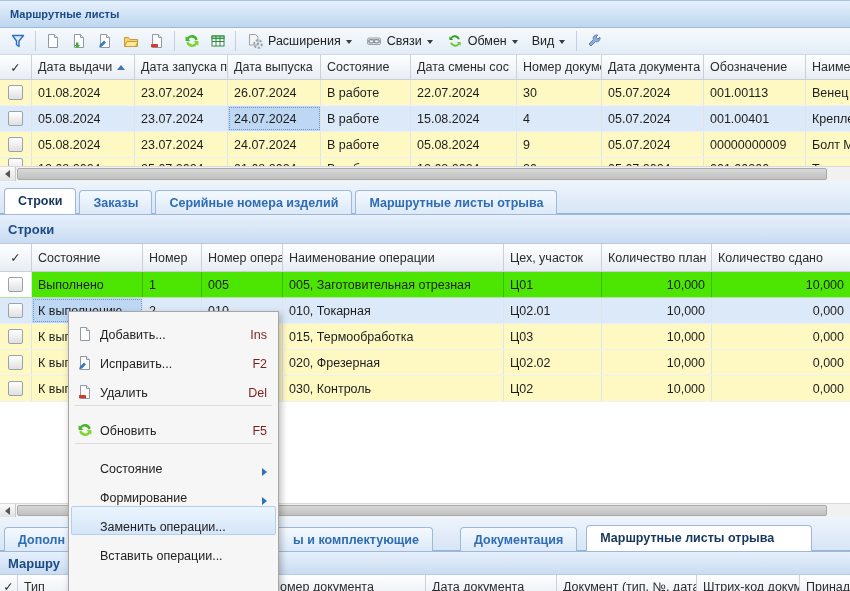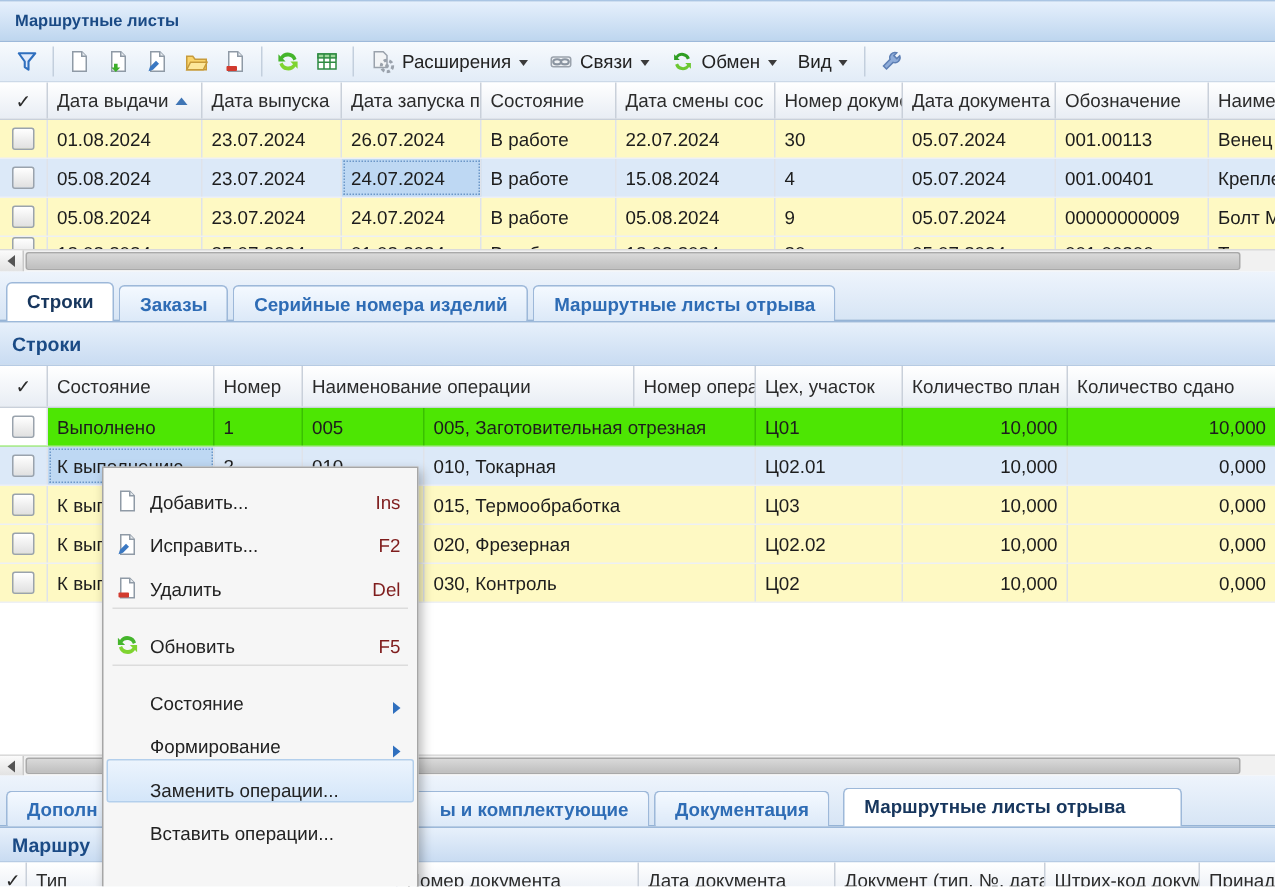--- a/index.html
+++ b/index.html
@@ -180,25 +180,25 @@
 
   <div class="band" style="top:55px;height:126px">
     <div class="hrow">
       <div class="hcell chk c0">
           <span>✓</span>
         </div>
       <div class="hcell c1">
           <span>Дата выдачи</span>
           <i class="sortasc"></i>
         </div>
+      <div class="hcell c2">
+          <span>Дата запуска п</span>
+        </div>
       <div class="hcell c3">
           <span>Дата выпуска</span>
-        </div>
-      <div class="hcell c2">
-          <span>Дата запуска п</span>
         </div>
       <div class="hcell c4">
           <span>Состояние</span>
         </div>
       <div class="hcell c5">
           <span>Дата смены сос</span>
         </div>
       <div class="hcell c6">
           <span>Номер докуме</span>
         </div>
@@ -290,25 +290,25 @@
     <div class="hrow" style="height:28px">
       <div class="hcell chk d0">
           <span>✓</span>
         </div>
       <div class="hcell d1">
           <span>Состояние</span>
         </div>
       <div class="hcell d2">
           <span>Номер</span>
         </div>
+      <div class="hcell d3">
+          <span>Номер опера</span>
+        </div>
       <div class="hcell d4">
           <span>Наименование операции</span>
-        </div>
-      <div class="hcell d3">
-          <span>Номер опера</span>
         </div>
       <div class="hcell d5">
           <span>Цех, участок</span>
         </div>
       <div class="hcell d6">
           <span>Количество план</span>
         </div>
       <div class="hcell d7">
           <span>Количество сдано</span>
         </div>
@@ -377,21 +377,21 @@
   <div class="band hscroll" style="top:503px;height:14px">
     <div class="hs-btn">
         <i class="hs-arrow"></i>
       </div>
     <div class="hs-thumb"></div>
   </div>
 
   <div class="tabs" style="top:517px;height:34px">
     <div class="tab" style="width:148px">Дополн</div>
     <div class="tab" style="width:272px;margin-left:6px;text-align:right">ы и комплектующие</div>
-    <div class="tab" style="margin-left:0">Документация</div>
+    <div class="tab" style="margin-left:24px">Документация</div>
     <div class="tab active" style="margin-left:6px;width:226px">Маршрутные листы отрыва</div>
   </div>
 
   <div class="groupbar" style="top:551px;height:24px">
     <span>Маршру</span>
   </div>
   <div class="band" style="top:575px;height:24px">
     <div class="hrow" style="height:24px">
       <div class="hcell chk e0">
           <span>✓</span>

